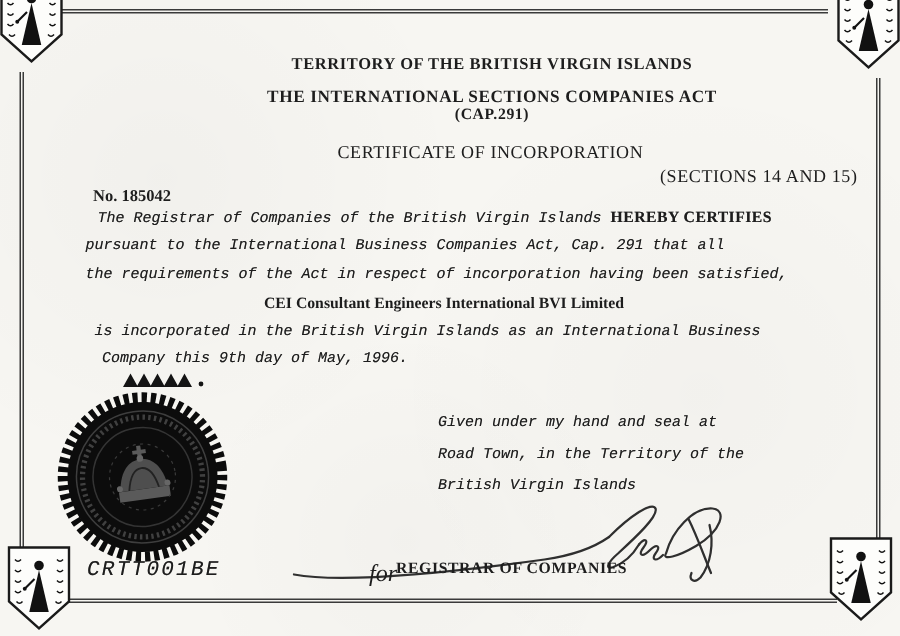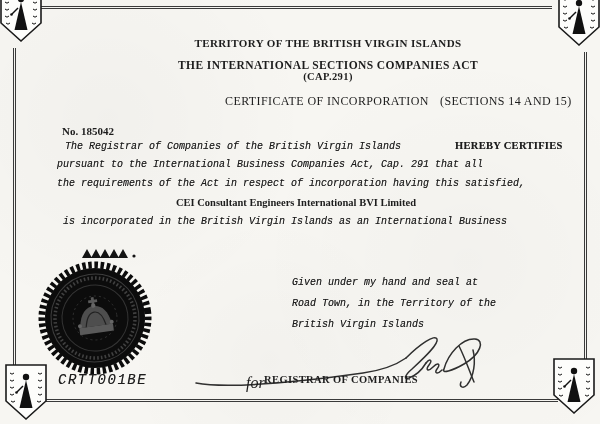--- a/index.html
+++ b/index.html
@@ -19,31 +19,31 @@
   
   .rule-h{height:0;border-top:3px double #3a3a3a;}
   .rule-v{width:0;border-left:3px double #3a3a3a;}
   
   .hdr{left:56px;width:544px;text-align:center;font-weight:bold;letter-spacing:.4px;}
   .hdr1{top:37px;font-size:11px;}
   .hdr2{top:59px;font-size:11.5px;}
   .hdr3{top:71px;font-size:10.5px;}
   .title-line{top:94px;font-size:12px;font-weight:normal;letter-spacing:.4px;}
   .cert-title{left:225px;}
-  .cert-sections{left:440px;}
+  .cert-sections{left:440px;margin-top:16px;}
   
   .tw{
     font-family:"Liberation Mono", monospace;
     font-style:italic;
     font-size:10px;
     letter-spacing:0;
     white-space:nowrap;
     text-shadow:0 0 .4px rgba(20,20,20,.55);
   }
-  .serifcaps{font-family:"Liberation Serif", serif;font-style:normal;font-weight:600;font-size:10.5px;letter-spacing:.3px;margin-left:48px;}
+  .serifcaps{font-family:"Liberation Serif", serif;font-style:normal;font-weight:600;font-size:10.5px;letter-spacing:.3px;}
   .cert-no{left:62px;top:125px;font-size:11px;font-weight:600;}
   .bl{left:57px;}
   .line1{left:65px;top:140px;}
   .line2{top:159px;}
   .line3{top:178px;}
   .company{left:56px;top:197px;width:480px;text-align:center;font-weight:bold;font-size:10.5px;white-space:nowrap;}
   .line4{left:63px;top:216px;}
   .line5{left:68px;top:234px;}
   
   .given{left:292px;white-space:nowrap;}
@@ -110,23 +110,24 @@
   <div class="abs hdr hdr1">TERRITORY OF THE BRITISH VIRGIN ISLANDS</div>
   <div class="abs hdr hdr2">THE INTERNATIONAL SECTIONS COMPANIES ACT</div>
   <div class="abs hdr hdr3">(CAP.291)</div>
   <div class="abs title-line cert-title">CERTIFICATE OF INCORPORATION</div>
   <div class="abs title-line cert-sections">(SECTIONS 14 AND 15)</div>
 
   <div class="abs cert-no">No. 185042</div>
 
   <div class="abs tw line1"><span>The  Registrar of Companies  of the British Virgin Islands </span><span class="serifcaps">HEREBY CERTIFIES</span></div>
   <div class="abs tw bl line2">pursuant to the International Business Companies Act, Cap. 291 that all</div>
-  <div class="abs tw bl line3">the requirements of the Act in respect of incorporation having this satisfied,</div>
+  <div class="abs tw bl line3">the requirements of the Act in respect of incorporation having been satisfied,</div>
   <div class="abs company">CEI Consultant Engineers International BVI Limited</div>
   <div class="abs tw line4">is incorporated in the British Virgin Islands as an International Business</div>
+  <div class="abs tw line5">Company this 9th day of May,  1996.</div>
 
   <svg class="abs squiggle" width="66" height="14" viewBox="0 0 66 14">
     <path d="M2,12 L7,3 L12,12 Z M11,12 L16,3 L21,12 Z M20,12 L25,3 L30,12 Z M29,12 L34,3 L39,12 Z M38,12 L43,3 L48,12 Z" fill="#141414"></path>
     <circle cx="54" cy="10" r="1.6" fill="#141414"></circle>
   </svg>
 
   <svg class="abs seal" width="120" height="120" viewBox="0 0 120 120">
     <g transform="rotate(-8 60 60)">
       <circle cx="60" cy="60" r="53" fill="none" stroke="#0c0c0c" stroke-width="7" stroke-dasharray="3.5 2.6"></circle>
       <circle cx="60" cy="60" r="50" fill="#0c0c0c"></circle>

